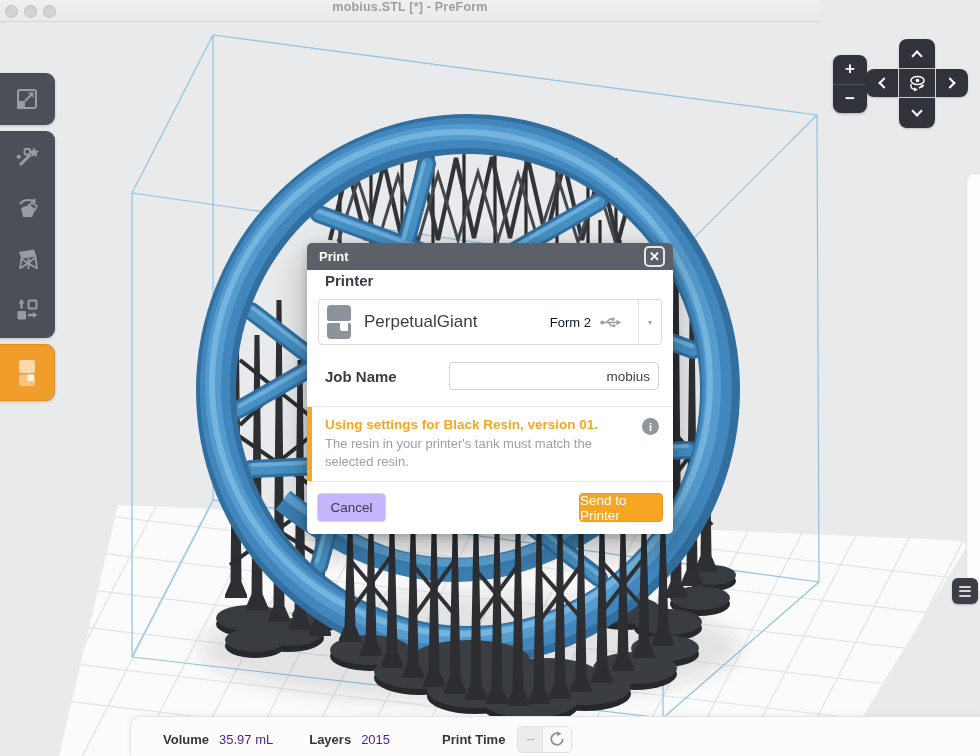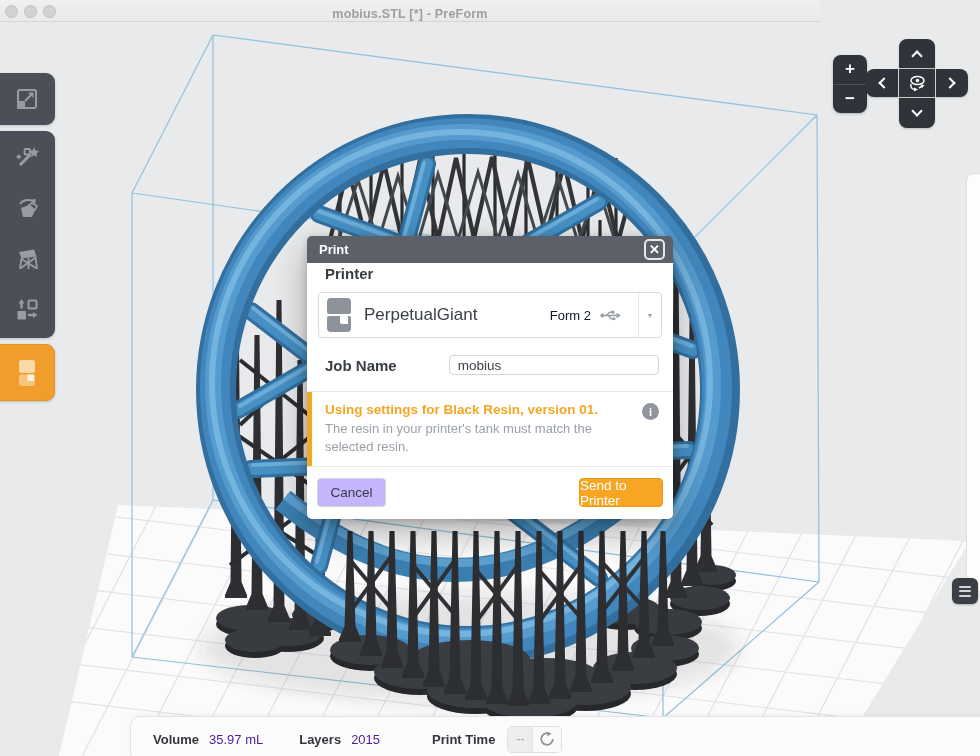--- a/index.html
+++ b/index.html
@@ -3,21 +3,21 @@
 <meta charset="utf-8">
 <style>
   * { margin:0; padding:0; box-sizing:border-box; }
   html,body { width:980px; height:756px; overflow:hidden;
     font-family:"Liberation Sans", sans-serif; background:#e9eaeb; }
   .stage { position:relative; width:980px; height:756px; overflow:hidden; }
 
   
   .titlebar { position:absolute; left:0; top:0; width:820px; height:22px;
     background:linear-gradient(#f0f0f0,#e9e9e9); border-bottom:1px solid #d5d5d6;
-    display:flex; align-items:flex-end; justify-content:center; z-index:40; }
+    display:flex; align-items:flex-start; justify-content:center; z-index:40; }
   .traffic { position:absolute; left:0; top:0; height:22px; display:flex; align-items:center; }
   .tl-dot { width:13px; height:13px; border-radius:50%; background:#d2d2d4;
     border:1px solid #c0c0c2; margin-left:6px; }
   .tl-dot:first-child { margin-left:5px; }
   .win-title { font-size:12.5px; color:#9c9ea1; font-weight:bold; letter-spacing:.2px; }
 
   
   .viewport { position:absolute; left:0; top:22px; width:980px; height:734px; background:#e9eaeb; }
   svg.scene { position:absolute; left:0; top:0; }
 
@@ -45,21 +45,21 @@
 
   
   .right-strip { position:absolute; left:966px; top:173px; width:20px; height:419px;
     background:#fdfdfe; border:1px solid #e0e0e3; border-radius:8px; z-index:25; }
   .list-btn { position:absolute; left:952px; top:578px; width:26px; height:26px;
     background:#3b3e44; border-radius:6px; z-index:26; display:flex; flex-direction:column;
     align-items:center; justify-content:center; gap:2.5px; box-shadow:0 1px 2px rgba(0,0,0,.25); }
   .list-line { width:12px; height:2px; background:#d3d6da; border-radius:1px; }
 
   
-  .dialog { position:absolute; left:307px; top:236px; width:366px; z-index:50;
+  .dialog { position:absolute; left:307px; top:243px; width:366px; z-index:50;
     border-radius:7px; box-shadow:0 14px 34px rgba(0,0,0,.3), 0 2px 8px rgba(0,0,0,.18); }
   .dlg-header { height:27px; background:#5b6069; border-radius:5px 5px 0 0;
     display:flex; align-items:center; padding:0 12px; position:relative; }
   .dlg-title { color:#fff; font-size:13px; font-weight:bold; }
   .dlg-close { position:absolute; right:8px; top:3px; width:21px; height:21px;
     border:2px solid rgba(255,255,255,.85); border-radius:5px; color:#fff;
     display:flex; align-items:center; justify-content:center; font-size:13px; font-weight:bold; cursor:default; }
   .dlg-body { background:#fff; border-radius:0 0 5px 5px; }
   .dlg-label { font-size:15px; font-weight:bold; color:#383d44; }
   .printer-label { padding:2px 18px 0 18px; }
@@ -67,23 +67,23 @@
     border-radius:4px; display:flex; align-items:center; background:#fff; }
   .printer-glyph { margin-left:8px; width:24px; height:34px; position:relative; }
   .pg-top { position:absolute; left:0; top:0; width:24px; height:16px; background:#8d929b; border-radius:4px 4px 2px 2px; }
   .pg-bot { position:absolute; left:0; top:18px; width:24px; height:16px; background:#8d929b; border-radius:2px 2px 4px 4px; }
   .pg-notch { position:absolute; left:13px; top:18px; width:8px; height:8px; background:#fff; border-radius:0 0 0 2px; }
   .printer-name { margin-left:13px; font-size:17px; color:#3a3f46; flex:1; }
   .printer-model { font-size:13px; color:#0f172a; margin-right:9px; }
   .printer-sep { width:1px; align-self:stretch; background:#e2e4e6; margin-left:10px; }
   .printer-caret { width:22px; text-align:center; font-size:8px; color:#9ba1a8; }
   .jobname-row { display:flex; align-items:center; padding:17px 14px 16px 18px;gap:40px; }
-  .jobname-input { margin-left:12px; flex:1; height:20px; border:1px solid #d2d5d8;
+  .jobname-input { margin-left:12px; flex:1; height:28px; border:1px solid #d2d5d8;
     border-radius:4px; font-size:13.5px; color:#3a3f46; padding:0 8px;
-    font-family:"Liberation Sans", sans-serif; background:#fff; outline:none; }
+    font-family:"Liberation Sans", sans-serif; background:#fff; outline:none;text-align:right; }
   .dlg-divider { height:1px; background:#e8e9ea; }
   .warning { position:relative; border-left:5px solid #f5a623; padding:10px 42px 11px 13px; }
   .warn-title { font-size:13.5px; font-weight:bold; color:#f5a623; margin-bottom:3px; }
   .warn-body { font-size:13px; color:#9ba1a8; line-height:1.35; }
   .info-icon { position:absolute; right:14px; top:11px; width:17px; height:17px;
     border-radius:50%; background:#91969e; color:#fff; font-size:11px; font-weight:bold;
     display:flex; align-items:center; justify-content:center; }
   .dlg-footer { display:flex; align-items:center; justify-content:space-between; padding:11px 10px 12px 10px; }
   .btn { height:29px; border-radius:4px; font-size:13.5px; display:flex; align-items:center;
     justify-content:center; font-family:"Liberation Sans", sans-serif; cursor:default; }
@@ -486,21 +486,21 @@
       <div class="dlg-divider"></div>
 
       <div class="dlg-footer">
         <div class="btn btn-cancel">Cancel</div>
         <div class="btn btn-send">Send to Printer</div>
       </div>
     </div>
   </div>
 
   <div class="statusbar">
-    <div class="sb-group" style="margin-right:36px;">
+    <div class="sb-group" style="margin-right:36px;margin-left:10px;">
       <span class="sb-label">Volume</span>
       <span class="sb-value">35.97 mL</span>
     </div>
     <div class="sb-group" style="margin-right:52px;">
       <span class="sb-label">Layers</span>
       <span class="sb-value">2015</span>
     </div>
     <div class="sb-group" style="margin-right:40px;">
       <span class="sb-label">Print Time</span>
       <div class="pt-widget">

